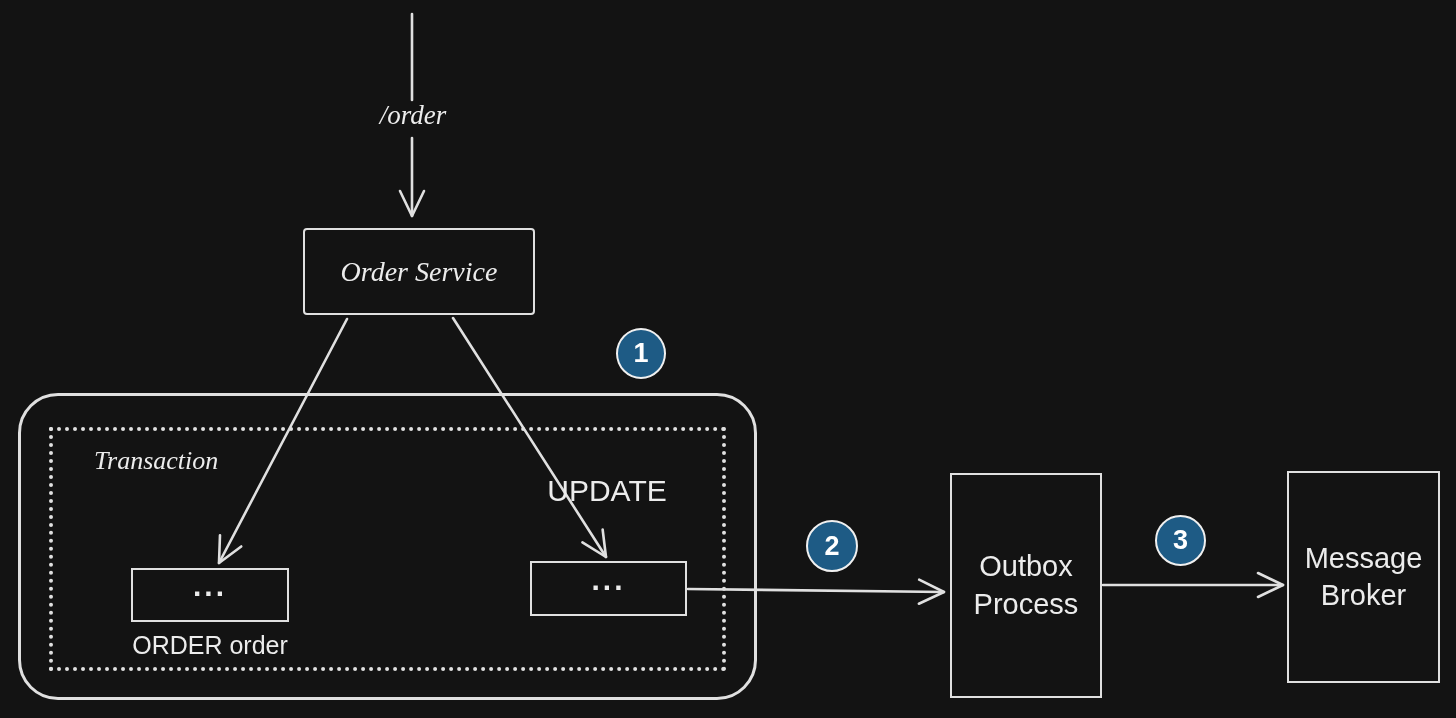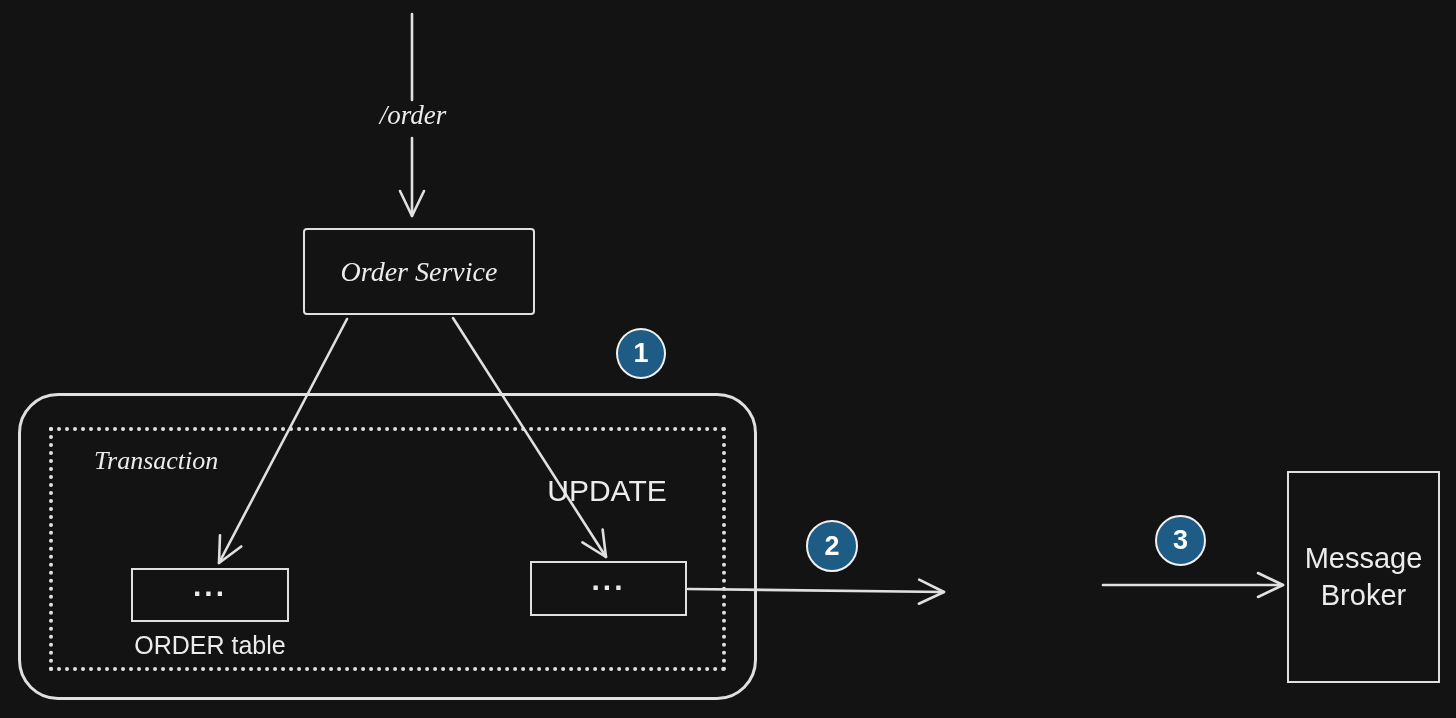--- a/index.html
+++ b/index.html
@@ -171,26 +171,29 @@
 
   <div class="outer-container"></div>
   <div class="dotted-container"></div>
   <div class="floating-label handwritten transaction-label">Transaction</div>
 
   <div class="floating-label center-x clean-label op-insert-label">UPDATE</div>
 
   <div class="node-box order-table-box">
     <span class="dots clean-label">...</span>
   </div>
-  <div class="floating-label center-x clean-label order-caption">ORDER table</div>
+  <div class="floating-label center-x clean-label order-caption">ORDER order</div>
 
   <div class="node-box outbox-table-box">
     <span class="dots clean-label">...</span>
   </div>
 
+  <div class="node-box outbox-process-box clean-label">
+    <span>Outbox Process</span>
+  </div>
 
   <div class="node-box message-broker-box clean-label">
     <span>Message Broker</span>
   </div>
 
   <div class="step-badge badge-1">
     <span>1</span>
   </div>
   <div class="step-badge badge-2">
     <span>2</span>

